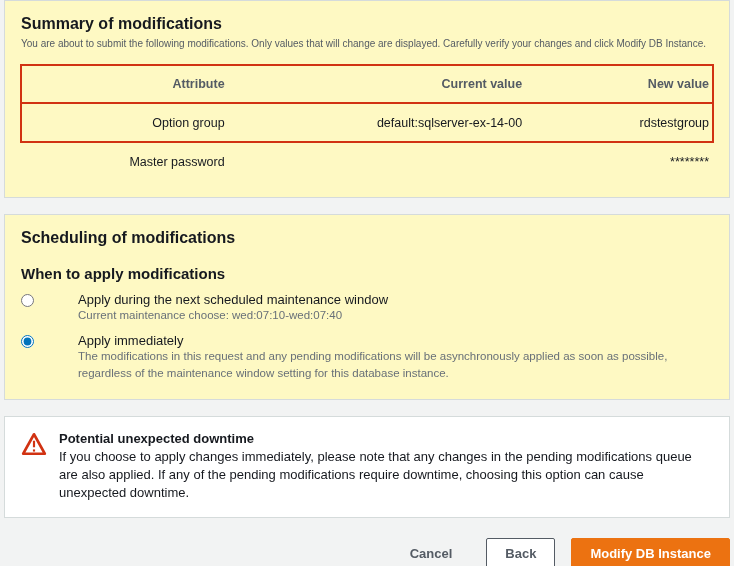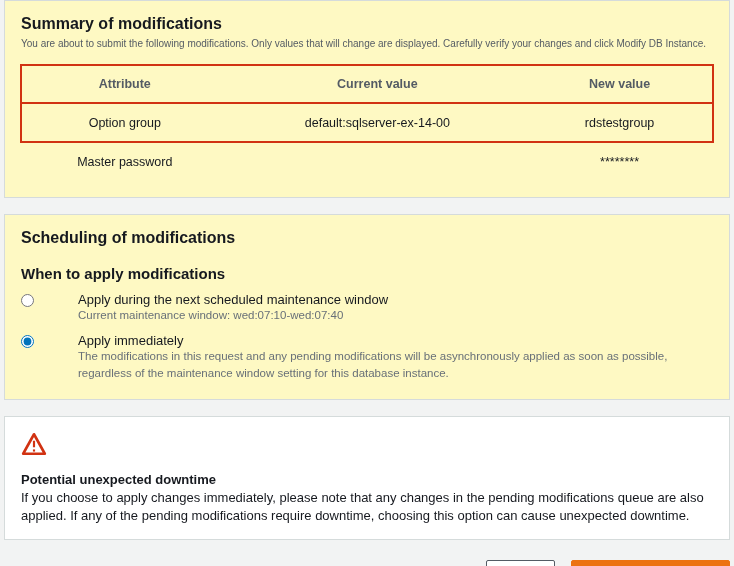--- a/index.html
+++ b/index.html
@@ -27,22 +27,22 @@
     font-size: 10px;
     color: #545b64;
     line-height: 1.35;
     margin-bottom: 14px;
   }
   table.mods {
     width: 100%;
     border-collapse: collapse;
   }
   table.mods th, table.mods td {
-    text-align: center;
-    padding: 12px 24px;
+    text-align: right;
+    padding: 12px 4px;
     font-size: 12.5px;
   }
   table.mods th {
     font-weight: 700;
     color: #545b64;
     border-bottom: 1px solid #d5dbdb;
   }
   table.mods td {
     border-bottom: 1px solid #eaeded;
     color: #16191f;
@@ -79,21 +79,20 @@
     line-height: 1.35;
     margin-top: 2px;
   }
   .alert {
     background: #fff;
     border: 1px solid #d5dbdb;
     padding: 14px 16px;
     display: flex;
     gap: 12px;
     margin-bottom: 20px;
-    flex-direction: column;
   }
   .alert-icon {
     flex: 0 0 auto;
   }
   .alert-title {
     font-weight: 700;
     font-size: 13px;
     margin-bottom: 2px;
   }
   .alert-body {
@@ -160,21 +159,21 @@
 </div>
 
 <div class="panel" style="padding-bottom:8px;">
   <h2 style="margin-bottom:18px;">Scheduling of modifications</h2>
   <div class="sched-label">When to apply modifications</div>
 
   <label class="radio-row">
     <input type="radio" name="sched" style="">
     <span class="radio-body">
       <span class="radio-title">Apply during the next scheduled maintenance window</span><br>
-      <span class="radio-sub">Current maintenance window: wed:07:10-wed:07:40</span>
+      <span class="radio-sub">Current maintenance choose: wed:07:10-wed:07:40</span>
     </span>
   </label>
 
   <label class="radio-row">
     <input type="radio" name="sched" checked="" style="">
     <span class="radio-body">
       <span class="radio-title">Apply immediately</span><br>
       <span class="radio-sub">The modifications in this request and any pending modifications will be asynchronously applied as soon as possible, regardless of the maintenance window setting for this database instance.</span>
     </span>
   </label>

